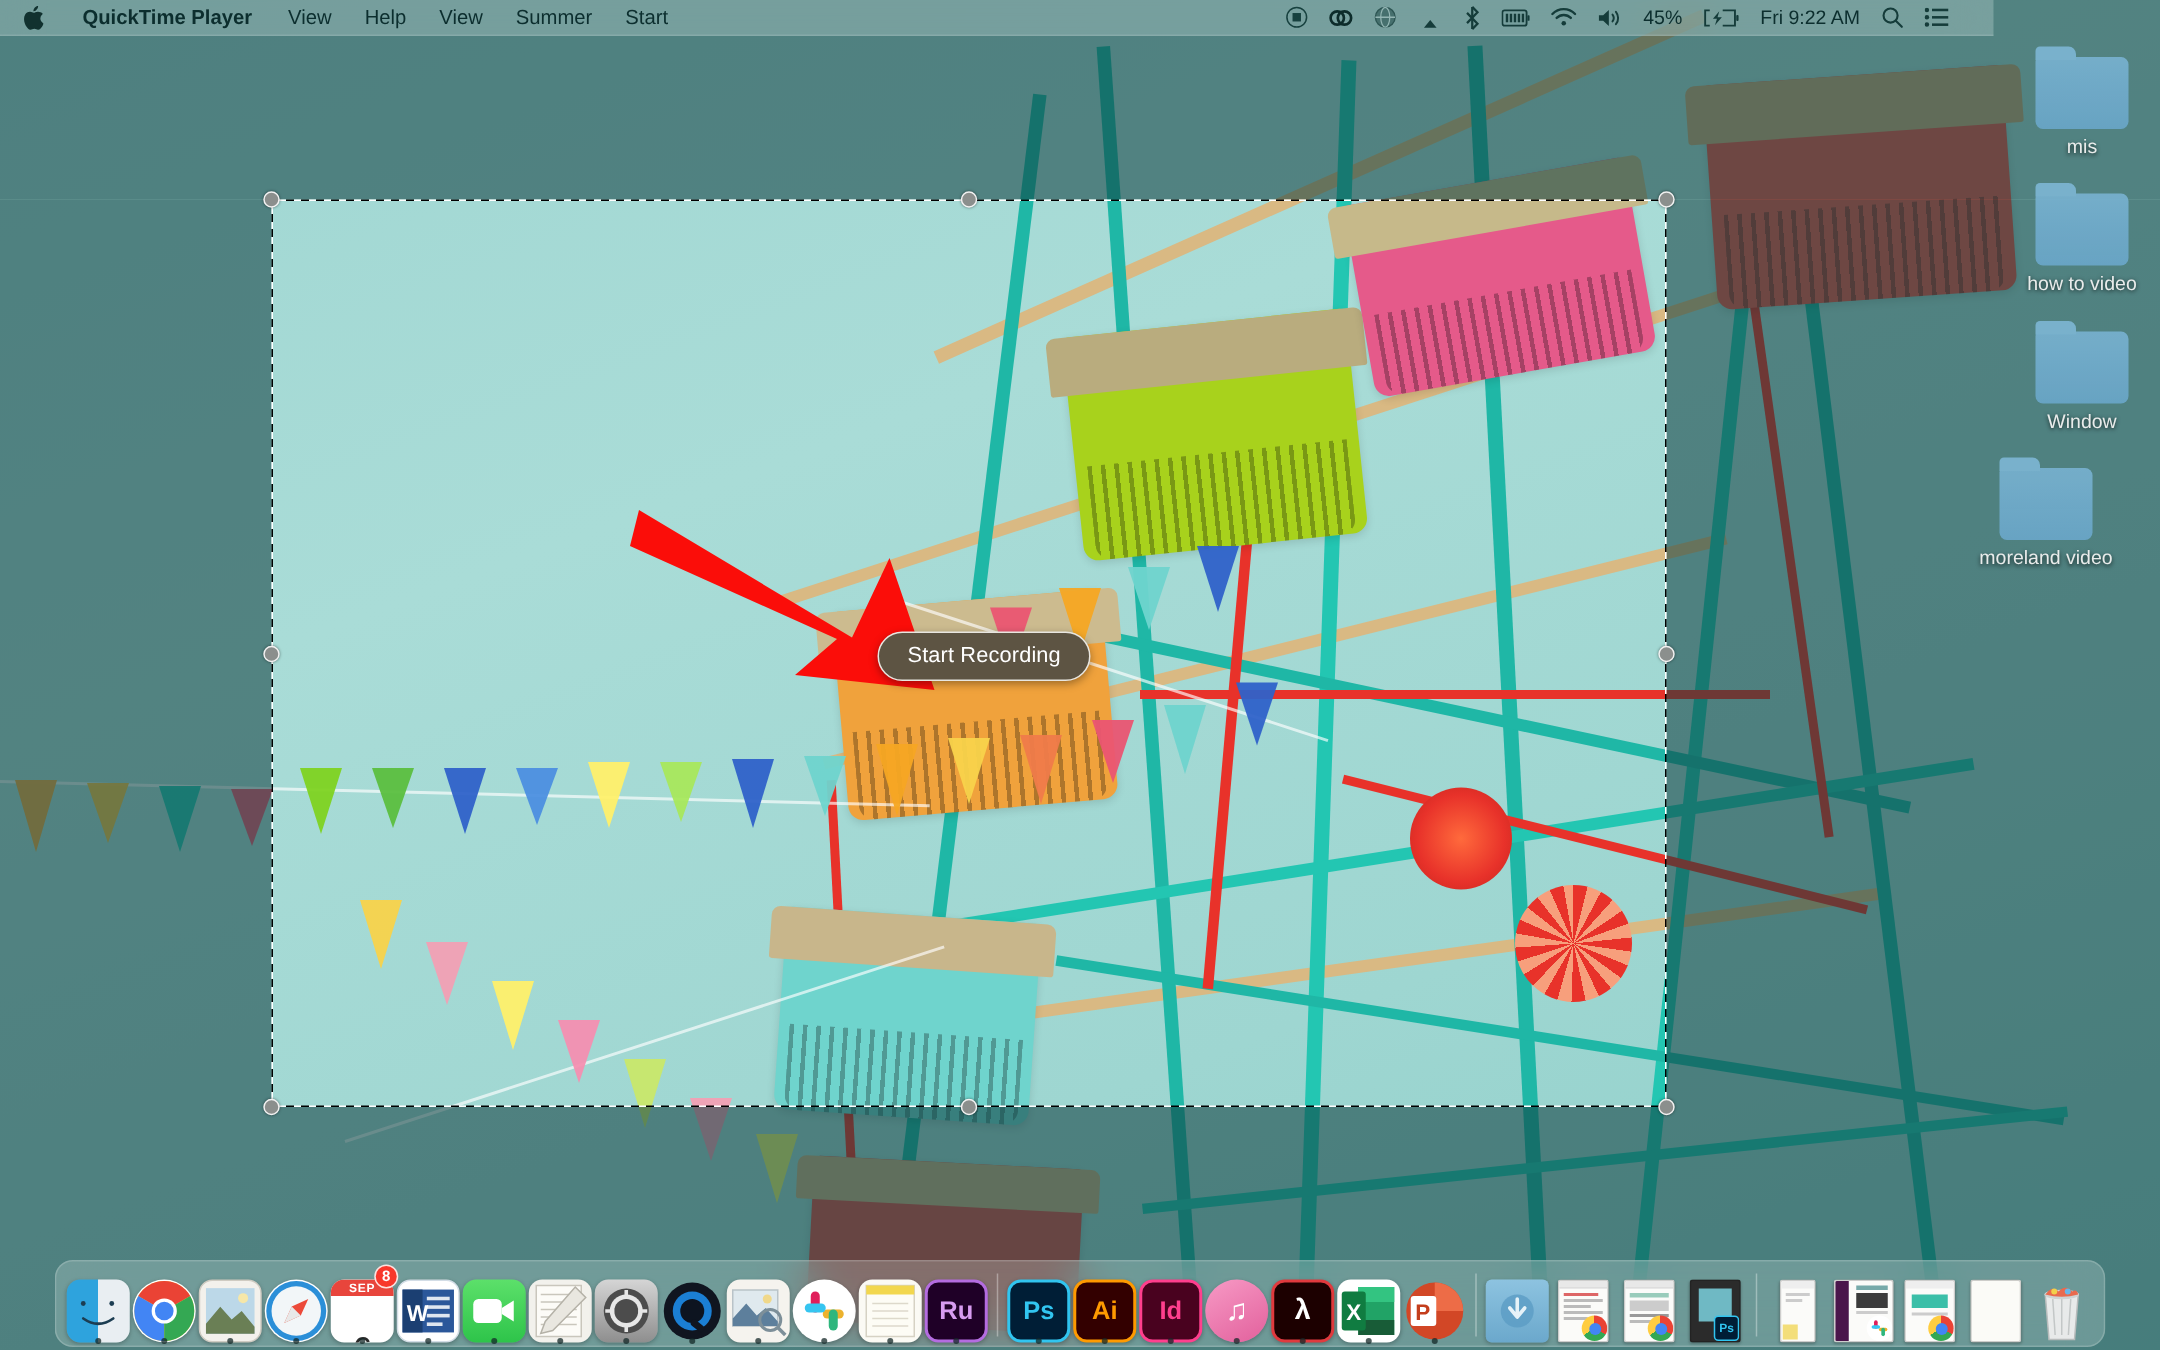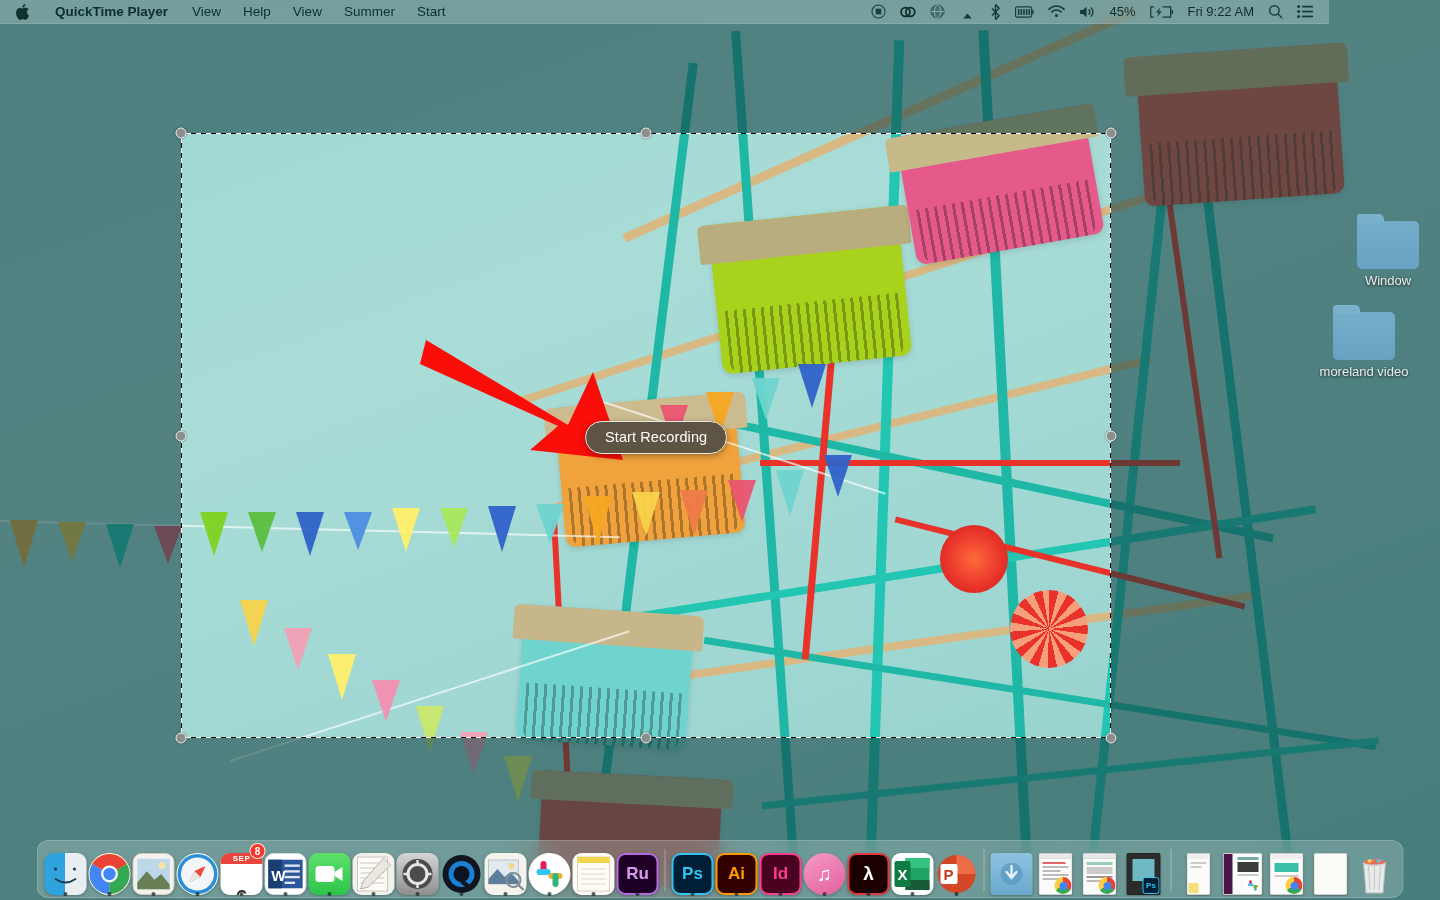--- a/index.html
+++ b/index.html
@@ -80,21 +80,21 @@
     backdrop-filter:blur(14px);
     display:flex; align-items:center;
     color:#0c2e2e; font-size:13.5px;
     border-bottom:1px solid rgba(255,255,255,.12);
     z-index:50;
   }
   .menu-left { display:flex; align-items:center; height:100%; }
   .menu-item { padding:0 11px; height:100%; display:flex; align-items:center; white-space:nowrap; cursor:default; }
   .menu-item.apple { padding:0 13px 0 15px; font-size:15px; }
   .menu-item.bold { font-weight:bold; padding:0 13px; }
-  .menu-right { margin-left:auto; display:flex; align-items:center; height:100%; padding-right:9px;text-align:center; }
+  .menu-right { margin-left:auto; display:flex; align-items:center; height:100%; padding-right:23px;text-align:center; }
   .status-item { padding:0 7px; height:100%; display:flex; align-items:center; cursor:default; }
   .status-item.text { font-size:13px; }
 
   
   .desk-icon { position:absolute; width:96px; text-align:center; cursor:default; }
   .folder {
     width:62px; height:48px; margin:0 auto;
     background:linear-gradient(180deg,#7ab4d4 0%,#6ba8cc 100%);
     border-radius:3px 5px 5px 5px; position:relative; opacity:.88;
   }
@@ -355,20 +355,28 @@
             <rect x="5" y="0.8" width="11" height="1.7" fill="#153c3a"></rect>
           <circle cx="1.6" cy="6.5" r="1.5" fill="#153c3a"></circle>
             <rect x="5" y="5.7" width="11" height="1.7" fill="#153c3a"></rect>
           <circle cx="1.6" cy="11.4" r="1.5" fill="#153c3a"></circle>
             <rect x="5" y="10.6" width="11" height="1.7" fill="#153c3a"></rect>
         </svg>
       </div>
     </div>
   </div>
 
+  <div class="desk-icon" style="left:1340px; top:38px;">
+    <div class="folder"></div>
+    <div class="desk-label">mis</div>
+  </div>
+  <div class="desk-icon" style="left:1340px; top:129px;">
+    <div class="folder"></div>
+    <div class="desk-label">how to video</div>
+  </div>
   <div class="desk-icon" style="left:1340px; top:221px;">
     <div class="folder"></div>
     <div class="desk-label">Window</div>
   </div>
   <div class="desk-icon" style="left:1316px; top:312px;">
     <div class="folder"></div>
     <div class="desk-label">moreland video</div>
   </div>
 
   <div id="dock">

